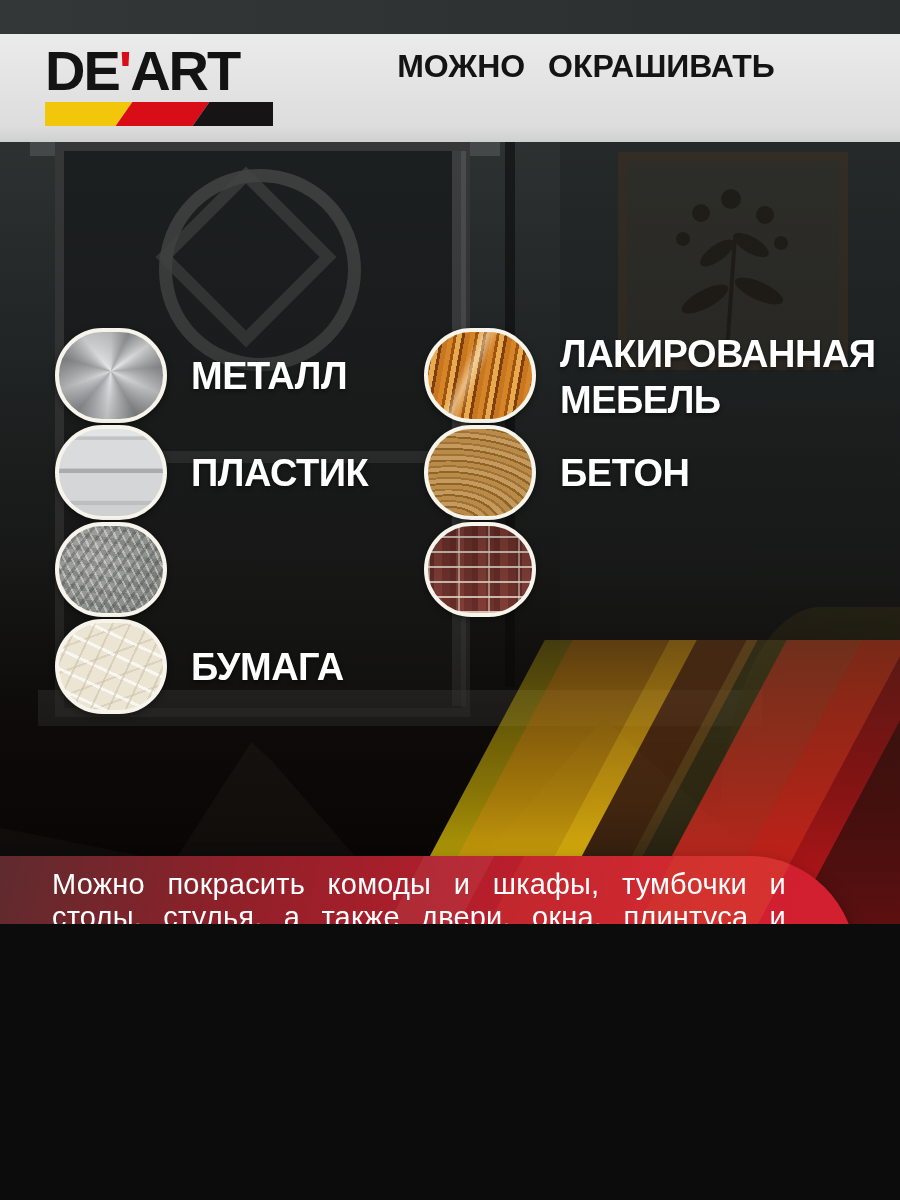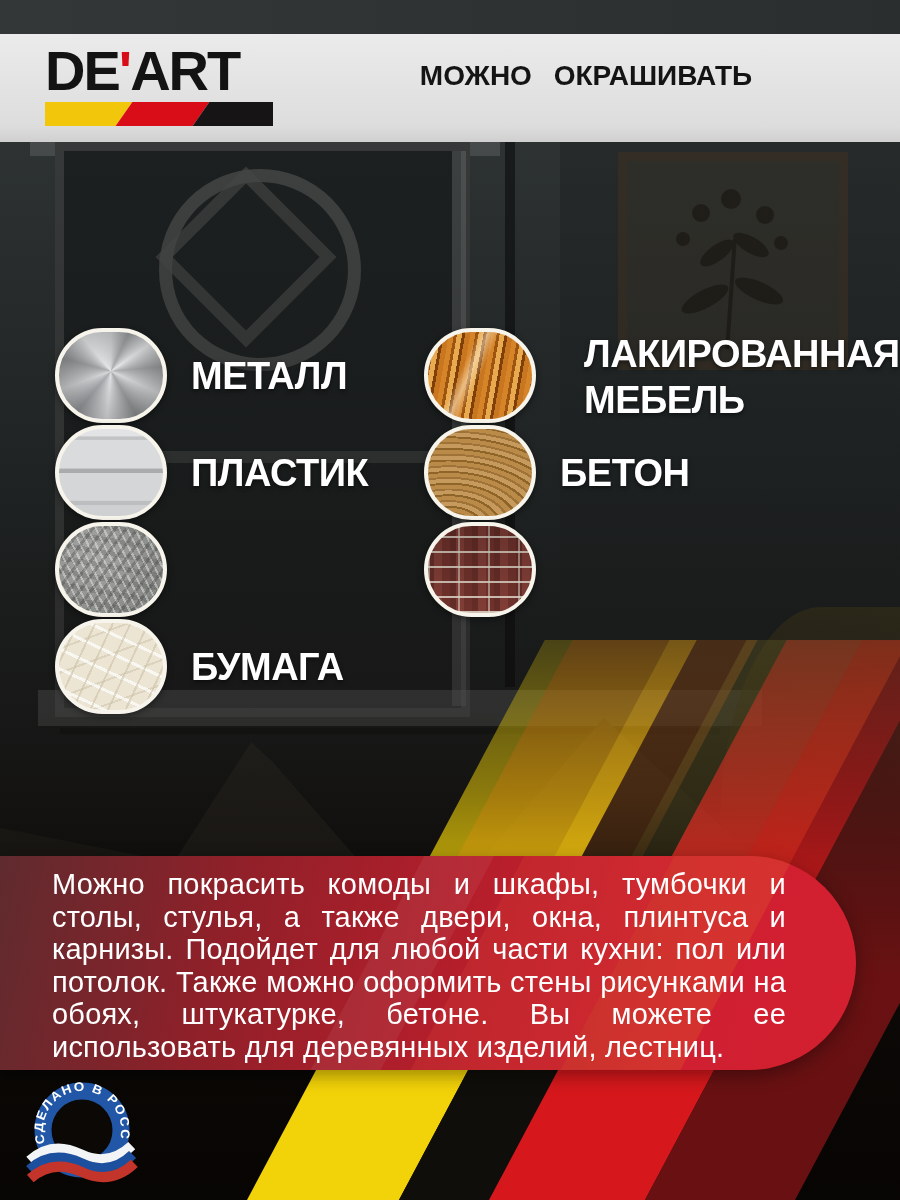--- a/index.html
+++ b/index.html
@@ -1,17 +1,17 @@
 <!DOCTYPE html>
 <html><head>
 <meta charset="utf-8">
 <style>
   html,body{margin:0;padding:0;background:#0c0c0c;}
   .canvas{
-    position:relative;width:900px;height:1200px;margin:0 auto;overflow:hidden;
+    position:relative;width:900px;height:924px;margin:0 auto;overflow:hidden;
     font-family:"Liberation Sans","DejaVu Sans",sans-serif;
     background:#232726;
     text-decoration:underline;
   }
   
   .photo{position:absolute;left:0;top:142px;right:0;bottom:0;z-index:0;
     background:linear-gradient(180deg,#39403f 0%,#2c3232 30%,#232827 55%,#171513 78%,#0f0b08 100%);}
   .cabinet{position:absolute;left:55px;top:0;width:415px;height:575px;
     background:#232727;border:9px solid rgba(110,114,112,.45);box-sizing:border-box;}
   .cornice{position:absolute;left:30px;top:-2px;width:470px;height:16px;background:rgba(150,153,151,.35);}
@@ -55,28 +55,28 @@
   .header{position:absolute;left:0;top:34px;width:900px;height:108px;z-index:6;
     background:linear-gradient(180deg,#eaebea 0%,#dcdddc 85%,#cfd0cf 100%);}
   .logo{position:absolute;left:45px;top:8px;width:240px;}
   .logo-text{font-size:56px;font-weight:900;letter-spacing:-2px;color:#131313;line-height:58px;white-space:nowrap;}
   .logo-apos{color:#d80d17;}
   .logo-stripe{margin-top:2px;width:228px;height:24px;overflow:hidden;display:flex;}
   .seg{height:100%;transform:skewX(-35deg);}
   .seg-yellow{width:100px;margin-left:-14px;background:#f2c70b;}
   .seg-red{width:82px;background:#d80d17;}
   .seg-black{width:92px;margin-right:-14px;background:#161414;}
-  .title{position:absolute;right:14px;top:17px;width:600px;text-align:center;
-    color:#141414;font-weight:800;font-size:28px;line-height:49px;letter-spacing:0;word-spacing:14px;white-space:nowrap;}
+  .title{position:absolute;right:14px;top:8px;width:600px;text-align:center;
+    color:#141414;font-weight:800;font-size:32px;line-height:49px;letter-spacing:0;word-spacing:14px;white-space:nowrap;}
   
   .col{position:absolute;z-index:4;display:flex;flex-direction:column;gap:2px;}
   .col-left{left:55px;top:328px;}
   .col-right{left:424px;top:328px;}
   .mrow{display:flex;align-items:center;height:95px;}
-  .mrow.two-line{align-items:center;gap:24px;}
+  .mrow.two-line{align-items:center;}
   .swatch{flex:0 0 112px;width:112px;height:95px;border-radius:48px;border:4px solid #f7f4ec;
     box-sizing:border-box;box-shadow:0 2px 6px rgba(0,0,0,.45);}
   .mlabel{margin-left:24px;color:#fff;font-weight:800;font-size:38px;line-height:46px;letter-spacing:-.5px;
     max-width:360px;text-shadow:0 2px 4px rgba(0,0,0,.5);}
   .two-line .mlabel{margin-top:2px;}
   
   .tex-metal{background:
     radial-gradient(circle at 50% 45%,rgba(255,255,255,.28),rgba(0,0,0,.18) 75%),
     conic-gradient(from 0deg at 50% 45%,#c9cbcd 0deg,#8f9294 25deg,#e6e7e8 55deg,#97999b 85deg,#d6d7d9 115deg,#8a8d8f 150deg,#dddee0 185deg,#94969a 220deg,#cfd1d3 250deg,#8d9092 285deg,#e2e3e5 320deg,#c9cbcd 360deg);}
   .tex-plastic{background:linear-gradient(180deg,#e2e3e4 0 8%,#c2c3c5 9% 12%,#dadbdc 13% 45%,#a9abad 46% 50%,#d5d6d7 51% 82%,#bcbec0 83% 87%,#cfd0d1 88% 100%);}

